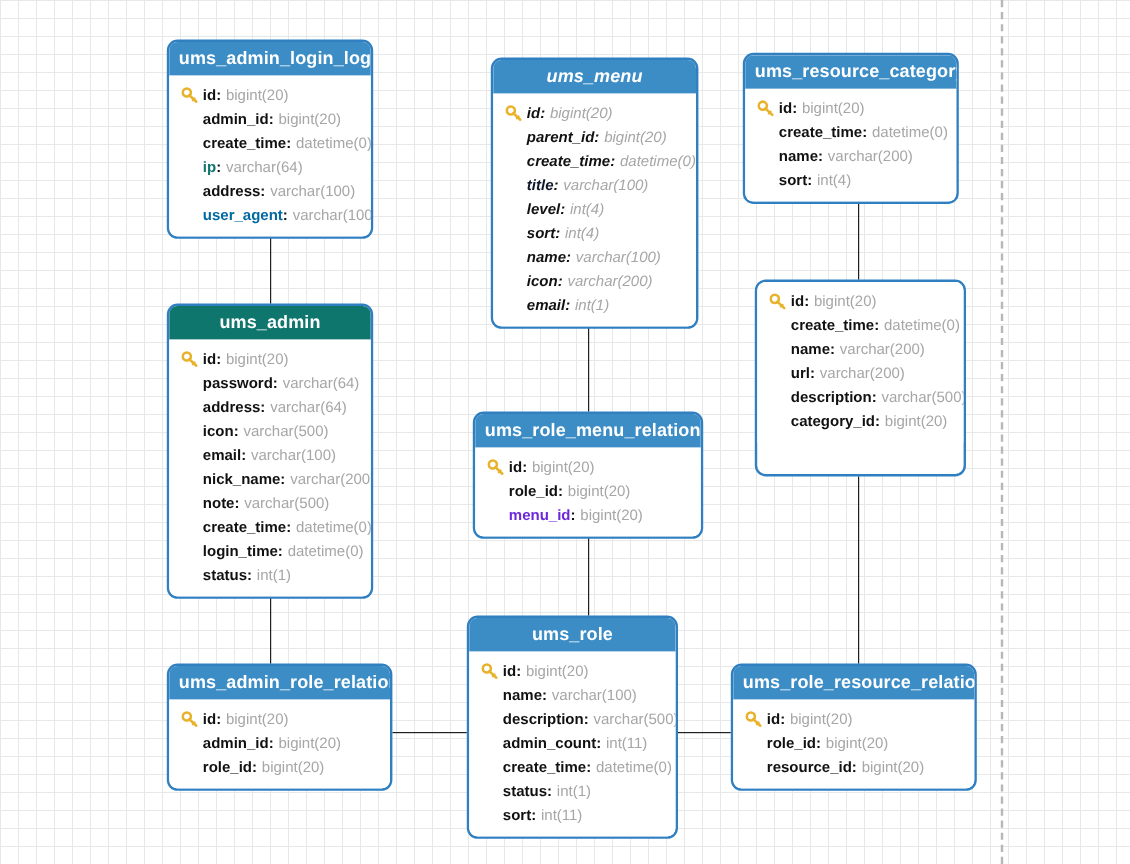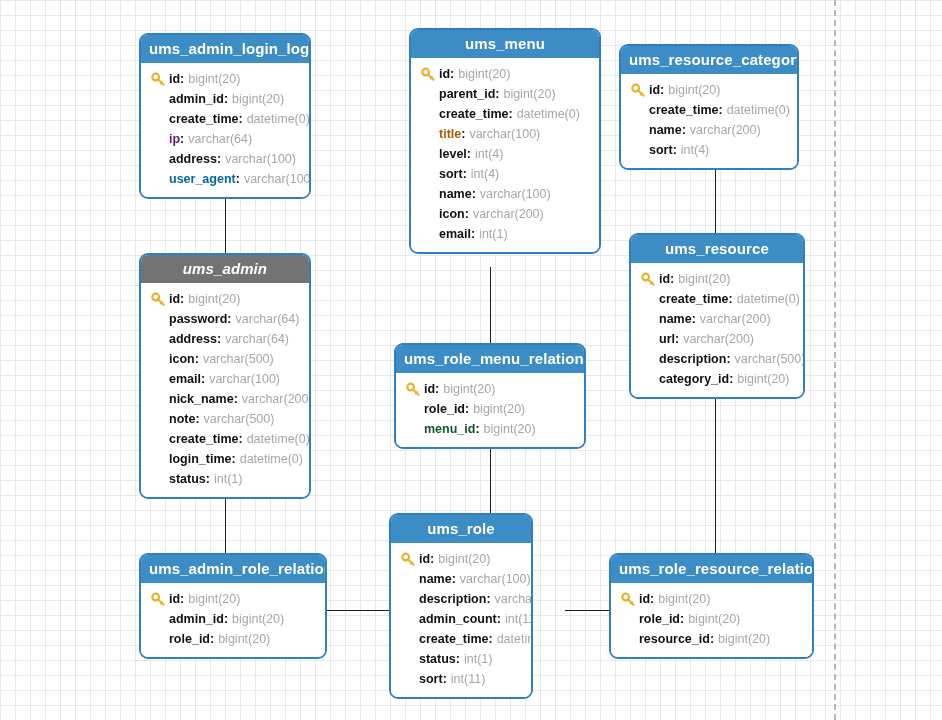--- a/index.html
+++ b/index.html
@@ -130,39 +130,39 @@
           <span class="field-type" style="color: rgb(166, 166, 166);">bigint(20)</span>
         </div>
         <div class="field-row">
           <span class="key-slot"></span>
           <span class="field-name" style="color: rgb(17, 17, 17);">create_time</span>
           <span class="field-colon">:</span>
           <span class="field-type" style="color: rgb(166, 166, 166);">datetime(0)</span>
         </div>
         <div class="field-row">
           <span class="key-slot"></span>
-          <span class="field-name" style="color: #701a75;">ip</span>
+          <span class="field-name" style="color: #0f766e;">ip</span>
           <span class="field-colon">:</span>
           <span class="field-type" style="color: rgb(166, 166, 166);">varchar(64)</span>
         </div>
         <div class="field-row">
           <span class="key-slot"></span>
           <span class="field-name" style="color: rgb(17, 17, 17);">address</span>
           <span class="field-colon">:</span>
           <span class="field-type" style="color: rgb(166, 166, 166);">varchar(100)</span>
         </div>
         <div class="field-row">
           <span class="key-slot"></span>
           <span class="field-name" style="color: #0369a1;">user_agent</span>
           <span class="field-colon">:</span>
           <span class="field-type" style="color: rgb(166, 166, 166);">varchar(100)</span>
         </div>
       </div>
     </div>
-    <div class="table-box" style="left: 409px; top: 28px; width: 192px; min-height: 224px; border-color: rgb(47, 127, 193);">
+    <div class="table-box" style="left: 409px; top: 48px; width: 173px; min-height: 224px; border-color: rgb(47, 127, 193); font-style: italic;">
       <div class="table-header" style="background: rgb(60, 141, 197);">ums_menu</div>
       <div class="table-body">
         <div class="field-row">
           <span class="key-slot">
             <svg width="15" height="15" viewBox="0 0 16 16" aria-hidden="true">
               <circle cx="5" cy="5.4" r="3.6" fill="none" stroke="#e8b22b" stroke-width="2.3"></circle>
               <path d="M7.2 7.8 L13.4 13.6" stroke="#e8b22b" stroke-width="2.3" stroke-linecap="round"></path>
               <path d="M10.4 12.2 L11.8 10.8" stroke="#e8b22b" stroke-width="2.1" stroke-linecap="round"></path>
             </svg>
           </span>
@@ -177,21 +177,21 @@
           <span class="field-type" style="color: rgb(166, 166, 166);">bigint(20)</span>
         </div>
         <div class="field-row">
           <span class="key-slot"></span>
           <span class="field-name" style="color: rgb(17, 17, 17);">create_time</span>
           <span class="field-colon">:</span>
           <span class="field-type" style="color: rgb(166, 166, 166);">datetime(0)</span>
         </div>
         <div class="field-row">
           <span class="key-slot"></span>
-          <span class="field-name" style="color: #a16207;">title</span>
+          <span class="field-name" style="color: #0f172a;">title</span>
           <span class="field-colon">:</span>
           <span class="field-type" style="color: rgb(166, 166, 166);">varchar(100)</span>
         </div>
         <div class="field-row">
           <span class="key-slot"></span>
           <span class="field-name" style="color: rgb(17, 17, 17);">level</span>
           <span class="field-colon">:</span>
           <span class="field-type" style="color: rgb(166, 166, 166);">int(4)</span>
         </div>
         <div class="field-row">
@@ -249,21 +249,21 @@
         </div>
         <div class="field-row">
           <span class="key-slot"></span>
           <span class="field-name" style="color: rgb(17, 17, 17);">sort</span>
           <span class="field-colon">:</span>
           <span class="field-type" style="color: rgb(166, 166, 166);">int(4)</span>
         </div>
       </div>
     </div>
     <div class="table-box" style="left: 139px; top: 253px; width: 172px; min-height: 244px; border-color: rgb(47, 127, 193);">
-      <div class="table-header" style="background: #737373; font-style: italic;">ums_admin</div>
+      <div class="table-header" style="background: #0f766e;">ums_admin</div>
       <div class="table-body">
         <div class="field-row">
           <span class="key-slot">
             <svg width="15" height="15" viewBox="0 0 16 16" aria-hidden="true">
               <circle cx="5" cy="5.4" r="3.6" fill="none" stroke="#e8b22b" stroke-width="2.3"></circle>
               <path d="M7.2 7.8 L13.4 13.6" stroke="#e8b22b" stroke-width="2.3" stroke-linecap="round"></path>
               <path d="M10.4 12.2 L11.8 10.8" stroke="#e8b22b" stroke-width="2.1" stroke-linecap="round"></path>
             </svg>
           </span>
           <span class="field-name" style="color: rgb(17, 17, 17);">id</span>
@@ -320,21 +320,20 @@
         </div>
         <div class="field-row">
           <span class="key-slot"></span>
           <span class="field-name" style="color: rgb(17, 17, 17);">status</span>
           <span class="field-colon">:</span>
           <span class="field-type" style="color: rgb(166, 166, 166);">int(1)</span>
         </div>
       </div>
     </div>
     <div class="table-box" style="left: 629px; top: 233px; width: 176px; min-height: 164px; border-color: rgb(47, 127, 193);">
-      <div class="table-header" style="background: rgb(60, 141, 197);">ums_resource</div>
       <div class="table-body">
         <div class="field-row">
           <span class="key-slot">
             <svg width="15" height="15" viewBox="0 0 16 16" aria-hidden="true">
               <circle cx="5" cy="5.4" r="3.6" fill="none" stroke="#e8b22b" stroke-width="2.3"></circle>
               <path d="M7.2 7.8 L13.4 13.6" stroke="#e8b22b" stroke-width="2.3" stroke-linecap="round"></path>
               <path d="M10.4 12.2 L11.8 10.8" stroke="#e8b22b" stroke-width="2.1" stroke-linecap="round"></path>
             </svg>
           </span>
           <span class="field-name" style="color: rgb(17, 17, 17);">id</span>
@@ -389,27 +388,27 @@
           <span class="field-type" style="color: rgb(166, 166, 166);">bigint(20)</span>
         </div>
         <div class="field-row">
           <span class="key-slot"></span>
           <span class="field-name" style="color: rgb(17, 17, 17);">role_id</span>
           <span class="field-colon">:</span>
           <span class="field-type" style="color: rgb(166, 166, 166);">bigint(20)</span>
         </div>
         <div class="field-row">
           <span class="key-slot"></span>
-          <span class="field-name" style="color: #14532d;">menu_id</span>
-          <span class="field-colon">:</span>
-          <span class="field-type" style="color: rgb(166, 166, 166);">bigint(20)</span>
-        </div>
-      </div>
-    </div>
-    <div class="table-box" style="left: 389px; top: 513px; width: 144px; min-height: 184px; border-color: rgb(47, 127, 193);">
+          <span class="field-name" style="color: #6d28d9;">menu_id</span>
+          <span class="field-colon">:</span>
+          <span class="field-type" style="color: rgb(166, 166, 166);">bigint(20)</span>
+        </div>
+      </div>
+    </div>
+    <div class="table-box" style="left: 389px; top: 513px; width: 176px; min-height: 184px; border-color: rgb(47, 127, 193);">
       <div class="table-header" style="background: rgb(60, 141, 197);">ums_role</div>
       <div class="table-body">
         <div class="field-row">
           <span class="key-slot">
             <svg width="15" height="15" viewBox="0 0 16 16" aria-hidden="true">
               <circle cx="5" cy="5.4" r="3.6" fill="none" stroke="#e8b22b" stroke-width="2.3"></circle>
               <path d="M7.2 7.8 L13.4 13.6" stroke="#e8b22b" stroke-width="2.3" stroke-linecap="round"></path>
               <path d="M10.4 12.2 L11.8 10.8" stroke="#e8b22b" stroke-width="2.1" stroke-linecap="round"></path>
             </svg>
           </span>

